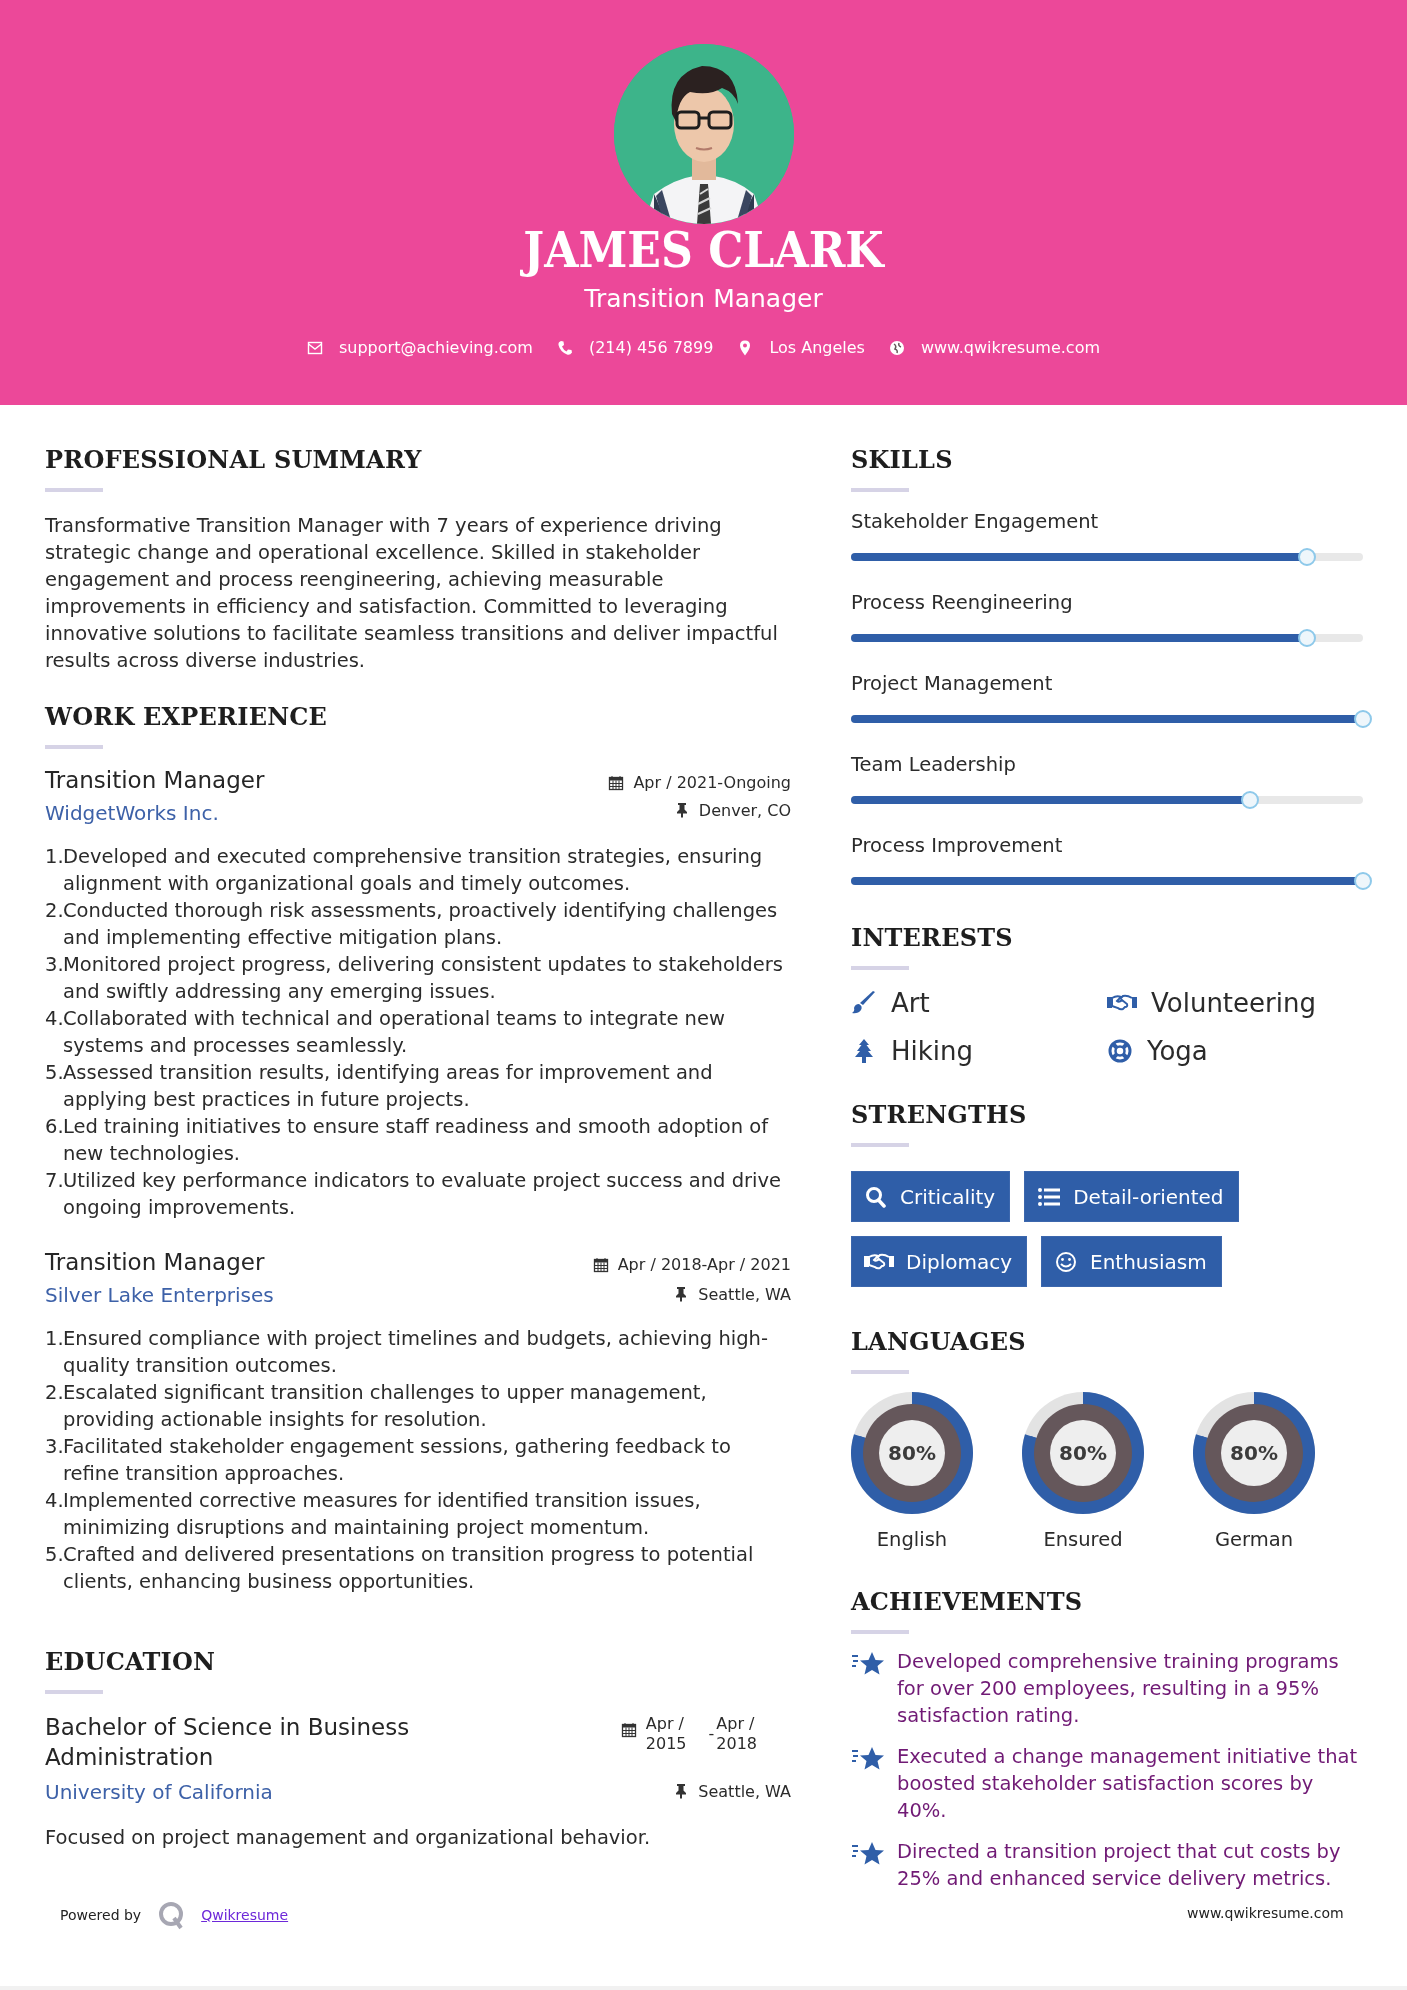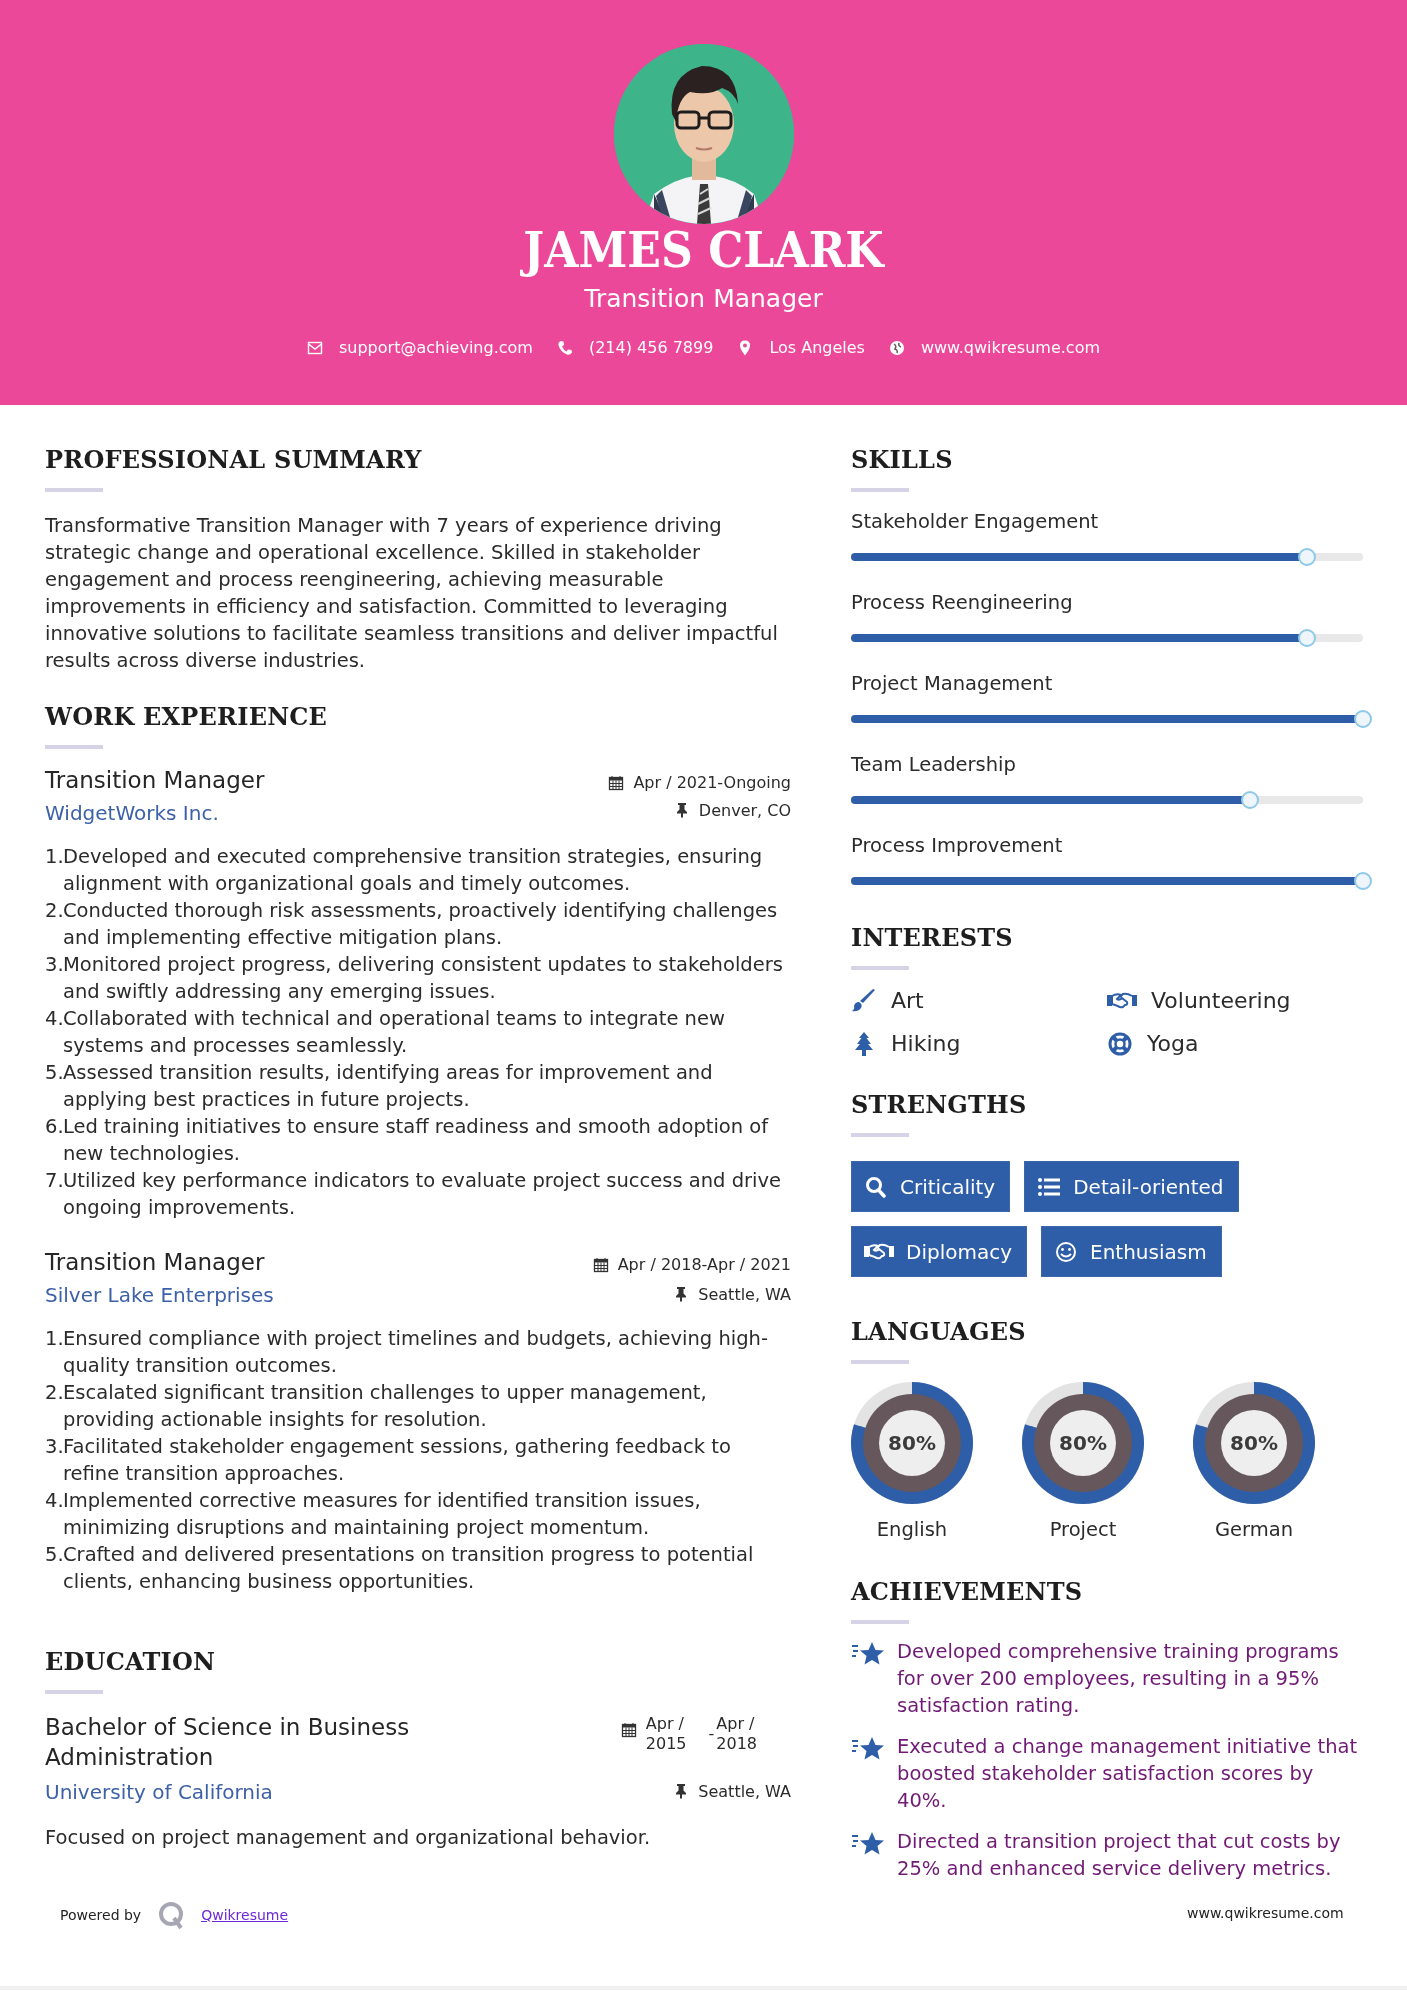--- a/index.html
+++ b/index.html
@@ -63,21 +63,21 @@
   .skill-name { font-size: 19.5px; color: #2b2b2b; }
   .skill-track { position: relative; width: 512px; height: 8px; background: #e8e8e8; border-radius: 4px; margin-top: 20px; }
   .skill-fill { position: absolute; left: 0; top: 0; height: 8px; background: #2f5ea8; border-radius: 4px; }
   .skill-knob {
     position: absolute; top: -5px; width: 18px; height: 18px; border-radius: 50%;
     background: #eef6fb; border: 2px solid #8ec9ea; margin-left: -9px;
   }
 
   
   .interests { display: grid; grid-template-columns: 256px 256px; row-gap: 18px; margin-top: 18px; }
-  .interest { display: flex; align-items: center; font-size: 22px; color: #2b2b2b; }
+  .interest { display: flex; align-items: center; font-size: 26px; color: #2b2b2b; }
   .interest svg { width: 26px; height: 24px; margin-right: 14px; fill: #2f5ea8; }
 
   
   .strengths { display: flex; flex-wrap: wrap; gap: 14px 14px; margin-top: 24px; width: 520px; }
   .strength {
     display: flex; align-items: center; height: 51px; padding: 0 14px 0 12px;
     background: #2f5ea8; color: #ffffff; font-size: 20px; border: 1px solid #3c67ad;
   }
   .strength svg { width: 24px; height: 22px; margin-right: 12px; }
 
@@ -453,21 +453,21 @@
         <div class="donut">
             <svg viewBox="0 0 122 122">
               <circle cx="61" cy="61" r="61" fill="#e3e3e3"></circle>
               <path d="M61 61 L61 6 A55 55 0 1 1 8.69 44.00 Z" fill="#2f5ea8"></path>
               <path d="M61 61 L61 0 A61 61 0 1 1 2.99 42.15 Z" fill="#2f5ea8"></path>
               <circle cx="61" cy="61" r="49" fill="#65575b"></circle>
               <circle cx="61" cy="61" r="33" fill="#eeeeee"></circle>
             </svg>
             <div class="donut-label">80%</div>
           </div>
-        <div class="lang-name">Project</div>
+        <div class="lang-name">Ensured</div>
       </div>
       <div class="lang">
         <div class="donut">
             <svg viewBox="0 0 122 122">
               <circle cx="61" cy="61" r="61" fill="#e3e3e3"></circle>
               <path d="M61 61 L61 6 A55 55 0 1 1 8.69 44.00 Z" fill="#2f5ea8"></path>
               <path d="M61 61 L61 0 A61 61 0 1 1 2.99 42.15 Z" fill="#2f5ea8"></path>
               <circle cx="61" cy="61" r="49" fill="#65575b"></circle>
               <circle cx="61" cy="61" r="33" fill="#eeeeee"></circle>
             </svg>

